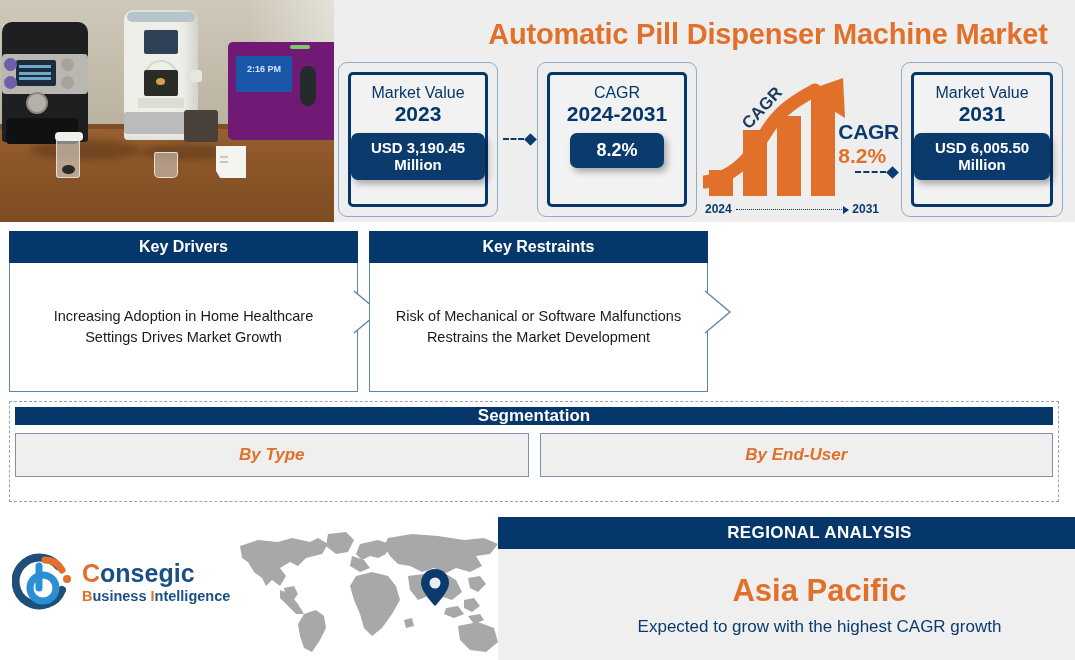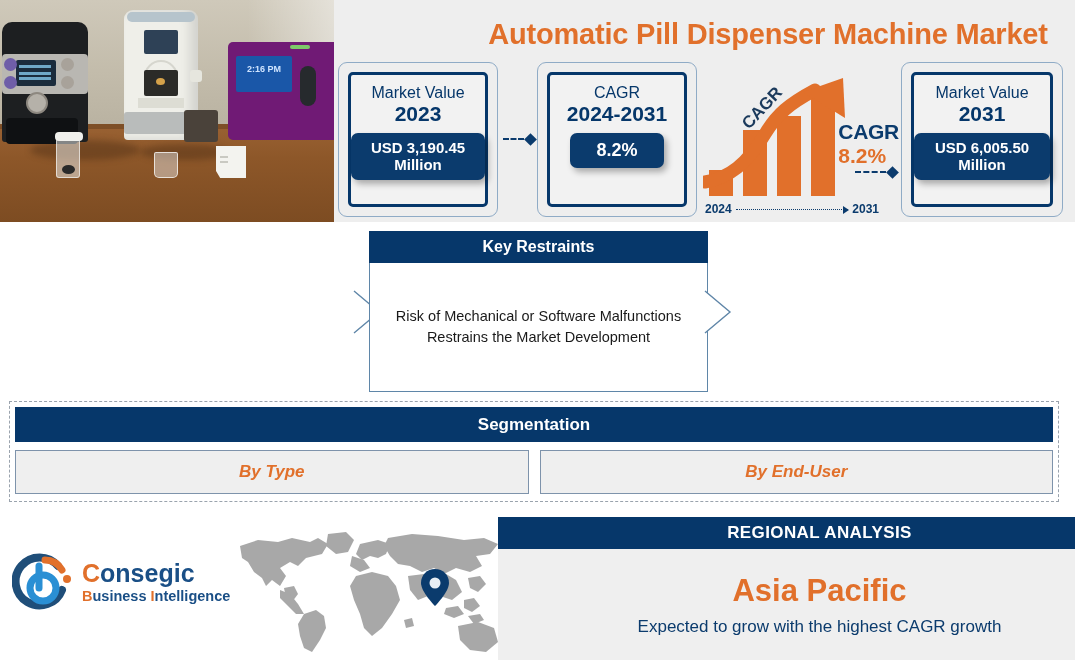--- a/index.html
+++ b/index.html
@@ -128,21 +128,21 @@
   #dro-3 { left:719px; width:339px; }
   .chev { position:absolute; top:290px; width:28px; height:44px; }
   #chev-1 { left:353px; } #chev-2 { left:704px; }
 
   
   .seg-wrap {
     position:absolute; left:9px; top:401px; width:1050px; height:101px;
     border:1.5px dashed #9aa3ad; padding:5px;
   }
   .seg-hd {
-    height:35px; background:#06376a; color:#fff; font-size:17px; font-weight:bold;
+    height:18px; background:#06376a; color:#fff; font-size:17px; font-weight:bold;
     display:flex; align-items:center; justify-content:center;
   }
   .seg-row { display:flex; gap:11px; margin-top:8px; }
   .seg-cell {
     flex:1; height:44px; background:#efefef; border:1.5px solid #7e93ab;
     display:flex; align-items:center; justify-content:center;
     color:#e1702b; font-size:17px; font-weight:bold;font-style:italic;
   }
 
   
@@ -276,20 +276,24 @@
 
     <div class="stat-outer" id="box-mv2031">
       <div class="stat-inner">
         <div class="stat-label">Market Value</div>
         <div class="stat-year">2031</div>
         <div class="stat-pill">USD 6,005.50 Million</div>
       </div>
     </div>
   </div>
 
+  <div class="dro" id="dro-1">
+    <div class="hd">Key Drivers</div>
+    <div class="bd">Increasing Adoption in Home Healthcare Settings Drives Market Growth</div>
+  </div>
 
   <svg class="chev" id="chev-1" viewBox="0 0 28 44">
     <path d="M1 1 L26 22 L1 43" fill="#ffffff" stroke="#5f86a8" stroke-width="1.4"></path>
   </svg>
 
   <div class="dro" id="dro-2">
     <div class="hd">Key Restraints</div>
     <div class="bd">Risk of Mechanical or Software Malfunctions Restrains the Market Development</div>
   </div>
 

